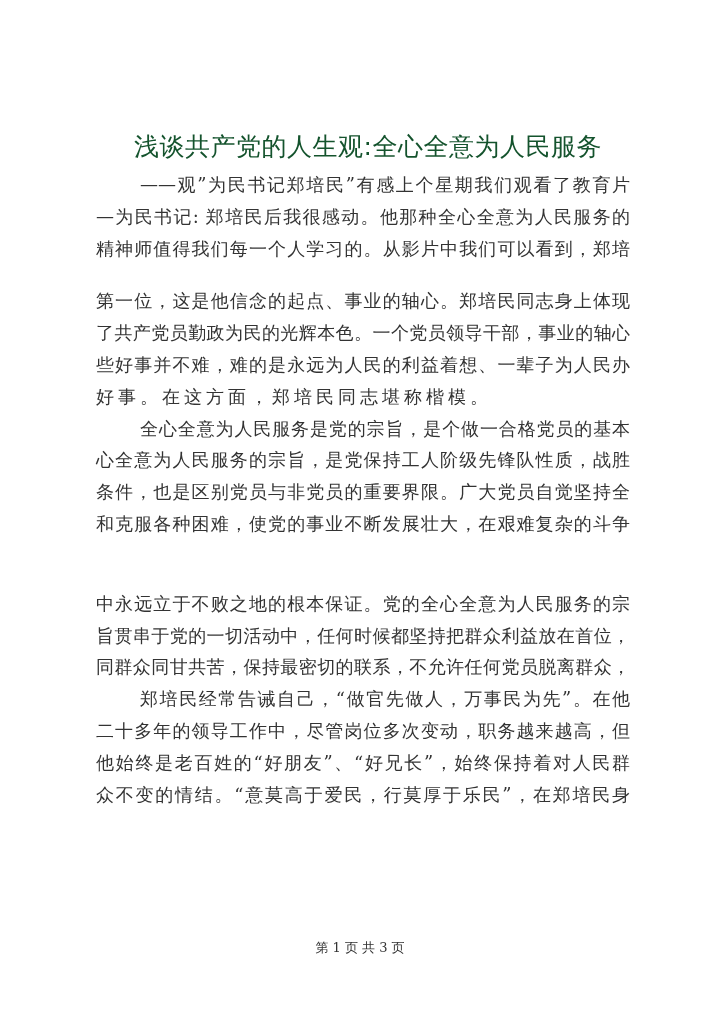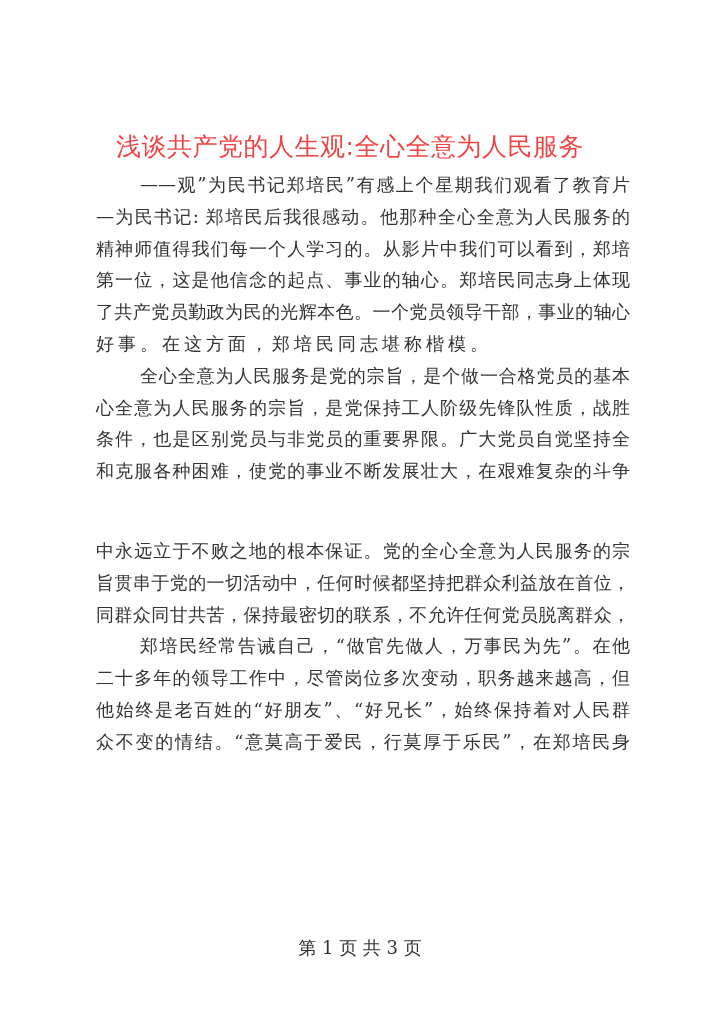--- a/index.html
+++ b/index.html
@@ -1,40 +1,41 @@
 <!DOCTYPE html>
 <html><head>
 <meta charset="utf-8">
 <style>
   html, body { margin: 0; padding: 0; background: #ffffff; }
   body { width: 720px; height: 1018px; position: relative; overflow: hidden;
          font-family: "DejaVu Serif", "Liberation Serif", serif; color: #2a2a2a; }
   .page { position: absolute; left: 0; top: 0; width: 720px; height: 1018px; background: #fff; }
-  .title { position: absolute; left: 84px; width: 532px; top: 128px; height: 38px;
+  .title { position: absolute; left: 102px; width: 532px; top: 128px; height: 38px;
            text-align: center; font-family: "DejaVu Sans", "Liberation Sans", sans-serif;
-           font-size: 25px; line-height: 38px; color: #ef4444; letter-spacing: 0.5px; white-space: nowrap; }
+           font-size: 25px; line-height: 38px; color: #14532d; letter-spacing: 0.5px; white-space: nowrap; }
   .body { position: absolute; left: 96px; top: 169px; width: 534px; }
   .line { display: block; height: 31.8px; line-height: 31.8px; font-size: 18px;
           white-space: nowrap; text-align-last: justify; text-align: justify; color: #333; }
   .line.indent { padding-left: 44px; }
   .line.last { text-align-last: left; letter-spacing: 4px; }
   .footer { position: absolute; left: 0; width: 720px; top: 938px; text-align: center;
-            font-size: 18px; color: #333; line-height: 20px; }
+            font-size: 13px; color: #333; line-height: 20px; }
 </style>
 </head>
 <body>
 
 <div class="page">
   <div class="title">浅谈共产党的人生观:全心全意为人民服务</div>
   <div class="body" id="doc-body">
       <span class="line indent" style="letter-spacing: -0.08px;">——观”为民书记郑培民”有感上个星期我们观看了教育片</span>
       <span class="line" style="letter-spacing: -0.0714286px;">—为民书记: 郑培民后我很感动。他那种全心全意为人民服务的</span>
       <span class="line" style="letter-spacing: -0.0740741px;">精神师值得我们每一个人学习的。从影片中我们可以看到，郑培</span>
-      <span class="line" style="letter-spacing: -0.0740741px;">第一位，这是他信念的起点、事业的轴心。郑培民同志身上体现</span>
+      <span class="line" style="letter-spacing: -0.0740741px; margin-top: 21px;">第一位，这是他信念的起点、事业的轴心。郑培民同志身上体现</span>
       <span class="line" style="letter-spacing: -0.0740741px;">了共产党员勤政为民的光辉本色。一个党员领导干部，事业的轴心</span>
+      <span class="line" style="letter-spacing: -0.0740741px;">些好事并不难，难的是永远为人民的利益着想、一辈子为人民办</span>
       <span class="line last">好事。在这方面，郑培民同志堪称楷模。</span>
       <span class="line indent" style="letter-spacing: -0.08px;">全心全意为人民服务是党的宗旨，是个做一合格党员的基本</span>
       <span class="line" style="letter-spacing: -0.0740741px;">心全意为人民服务的宗旨，是党保持工人阶级先锋队性质，战胜</span>
       <span class="line" style="letter-spacing: -0.0740741px;">条件，也是区别党员与非党员的重要界限。广大党员自觉坚持全</span>
       <span class="line" style="letter-spacing: -0.0740741px;">和克服各种困难，使党的事业不断发展壮大，在艰难复杂的斗争</span>
       <span class="line" style="letter-spacing: -0.0740741px; margin-top: 48px;">中永远立于不败之地的根本保证。党的全心全意为人民服务的宗</span>
       <span class="line" style="letter-spacing: -0.0714286px;">旨贯串于党的一切活动中，任何时候都坚持把群众利益放在首位，</span>
       <span class="line" style="letter-spacing: -0.0714286px;">同群众同甘共苦，保持最密切的联系，不允许任何党员脱离群众，</span>
       <span class="line indent" style="letter-spacing: -0.08px;">郑培民经常告诫自己，“做官先做人，万事民为先”。在他</span>
       <span class="line" style="letter-spacing: -0.0740741px;">二十多年的领导工作中，尽管岗位多次变动，职务越来越高，但</span>

